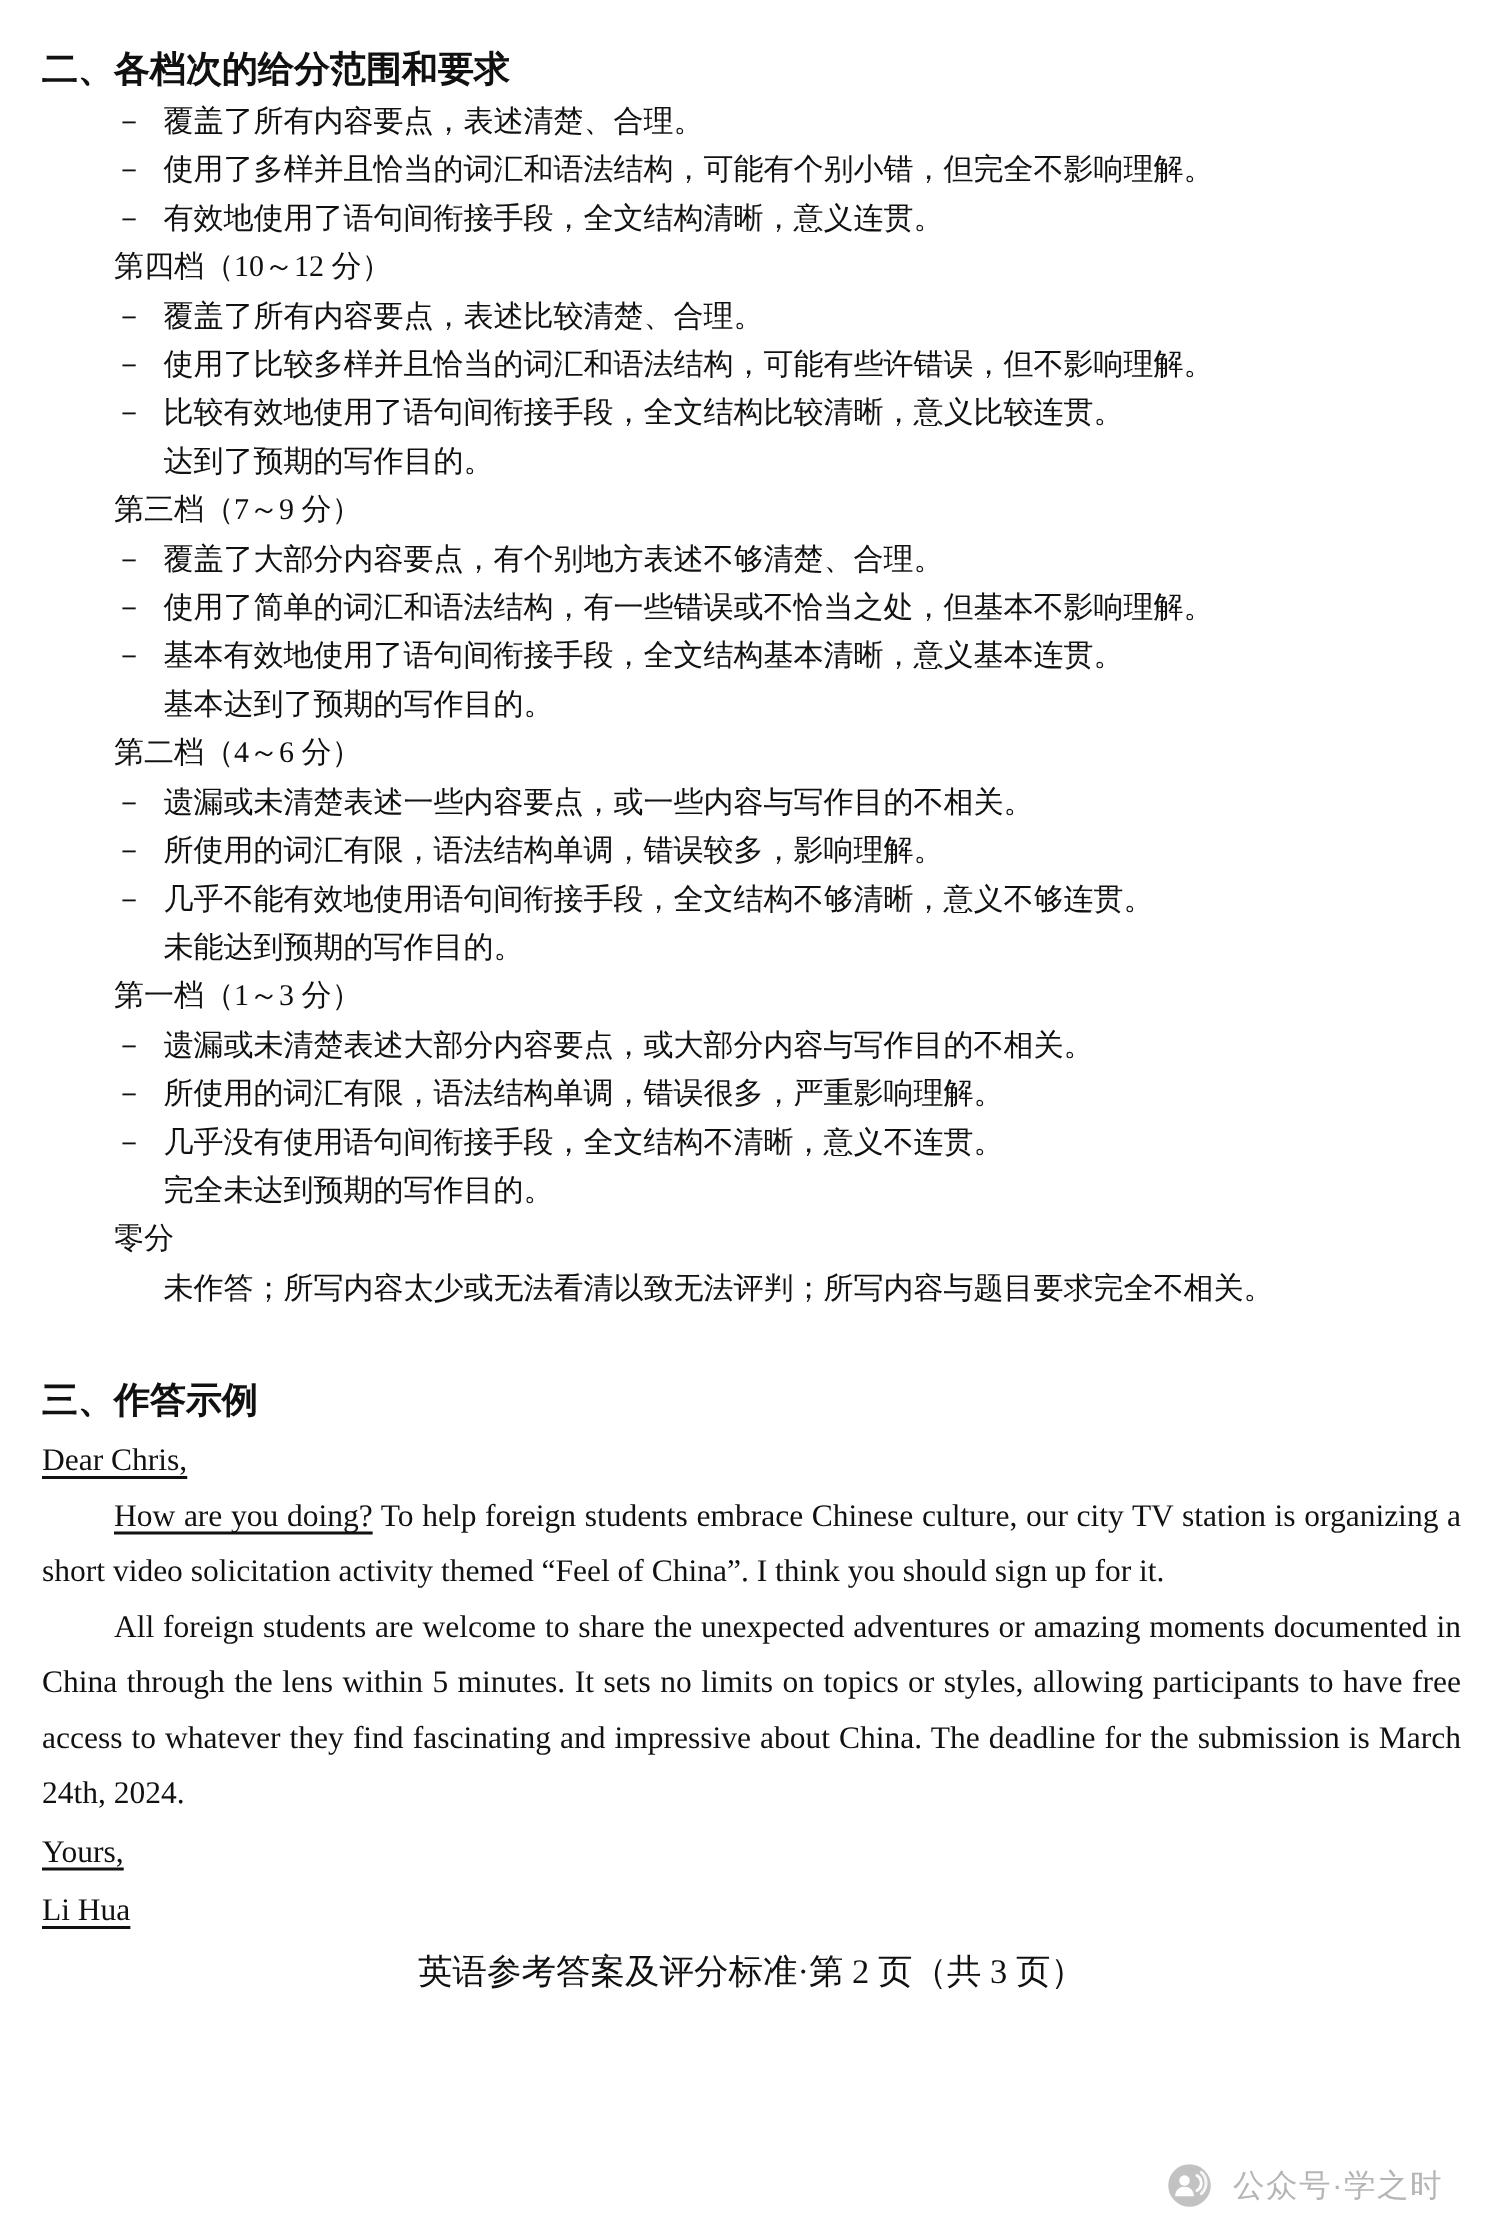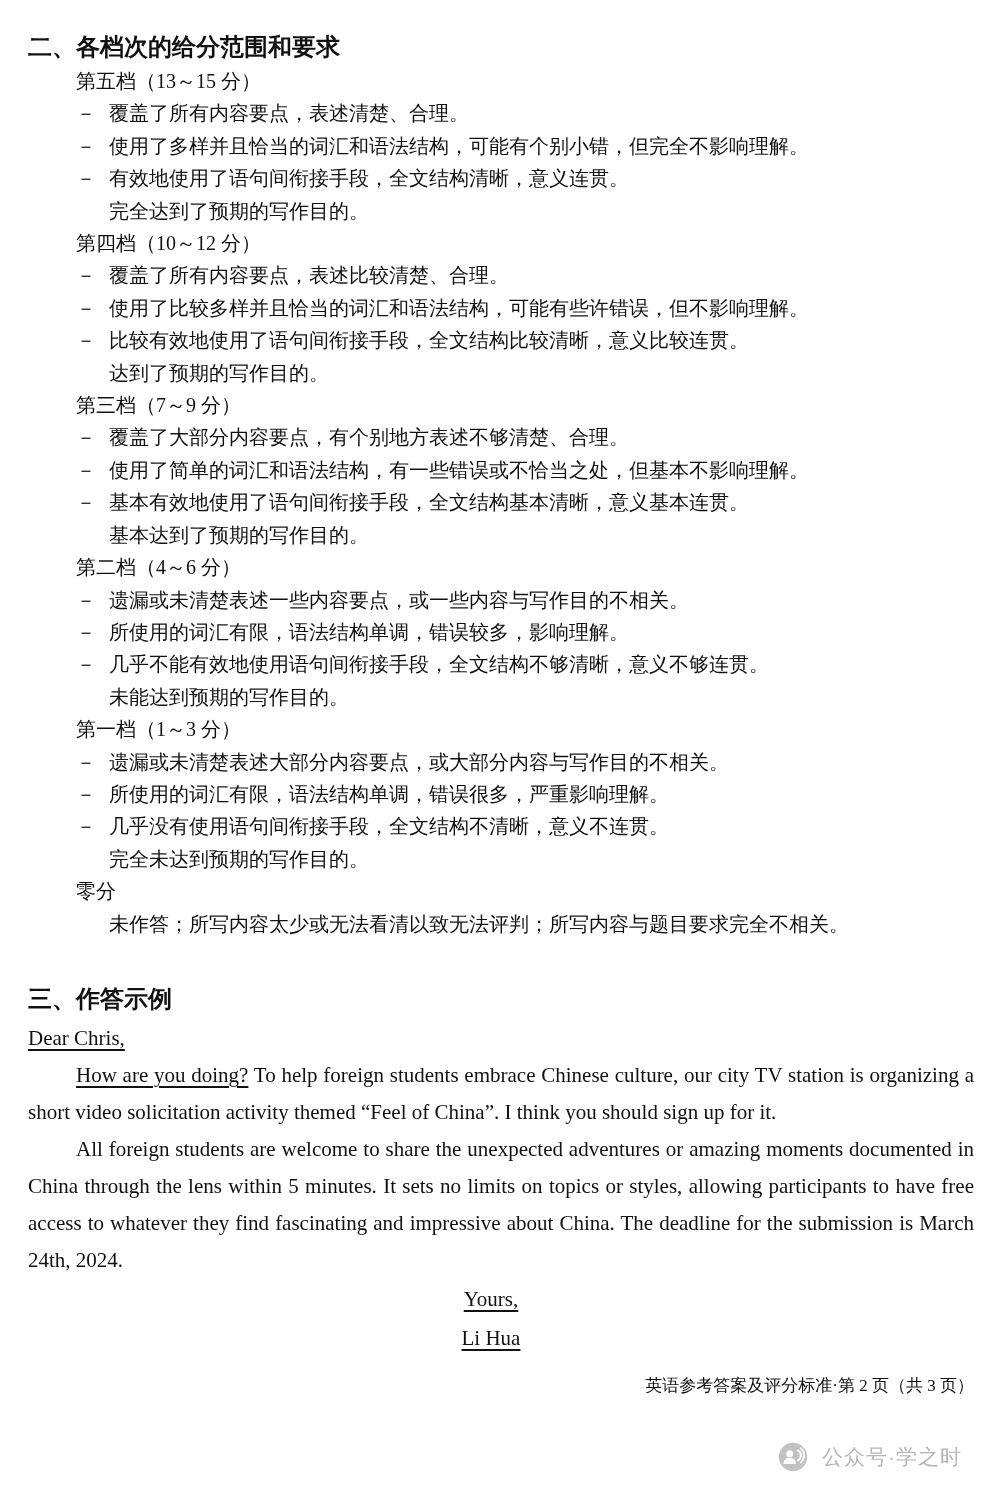--- a/index.html
+++ b/index.html
@@ -34,28 +34,28 @@
   .zero-text { padding-left: 81px; }
 
   
   .sec3 { margin-top: 44px; }
   .letter { font-size: 21px; line-height: 37px; margin-top: 6px; }
   .salutation { text-decoration: underline; text-underline-offset: 4px; }
   .para { text-align: justify; margin: 0; }
   .indent { text-indent: 48px; }
   .ul { text-decoration: underline; text-underline-offset: 4px; }
 
-  .closing { text-align: center; padding-right: 20px; margin-top: 1px; }
+  .closing { text-align: left; padding-right: 20px; margin-top: 1px; }
   .closing .cl-line { line-height: 39px; }
   .closing .cl-line span { text-decoration: underline; text-underline-offset: 4px; }
 
   .footer {
-    margin-top: 16px;
-    text-align: right;
-    font-size: 17px;
+    margin-top: 6px;
+    text-align: center;
+    font-size: 23px;
     color: #111111;
   }
 
   .watermark {
     position: absolute;
     right: 40px;
     bottom: 18px;
     display: flex;
     align-items: center;
     gap: 14px;
@@ -69,34 +69,32 @@
 </style>
 </head>
 <body>
 
 <div class="page">
 
   <div class="rubric">
     <div class="sec-heading">二、各档次的给分范围和要求</div>
 
     <div>
-      <div class="tier-title">第五档（13～15 分）</div>
       <div class="bullet">
           <span class="dm">－</span>
           <span class="tx">覆盖了所有内容要点，表述清楚、合理。</span>
         </div>
       <div class="bullet">
           <span class="dm">－</span>
           <span class="tx">使用了多样并且恰当的词汇和语法结构，可能有个别小错，但完全不影响理解。</span>
         </div>
       <div class="bullet">
           <span class="dm">－</span>
           <span class="tx">有效地使用了语句间衔接手段，全文结构清晰，意义连贯。</span>
         </div>
-      <div class="concl">完全达到了预期的写作目的。</div>
     </div>
 
     <div>
       <div class="tier-title">第四档（10～12 分）</div>
       <div class="bullet">
           <span class="dm">－</span>
           <span class="tx">覆盖了所有内容要点，表述比较清楚、合理。</span>
         </div>
       <div class="bullet">
           <span class="dm">－</span>

